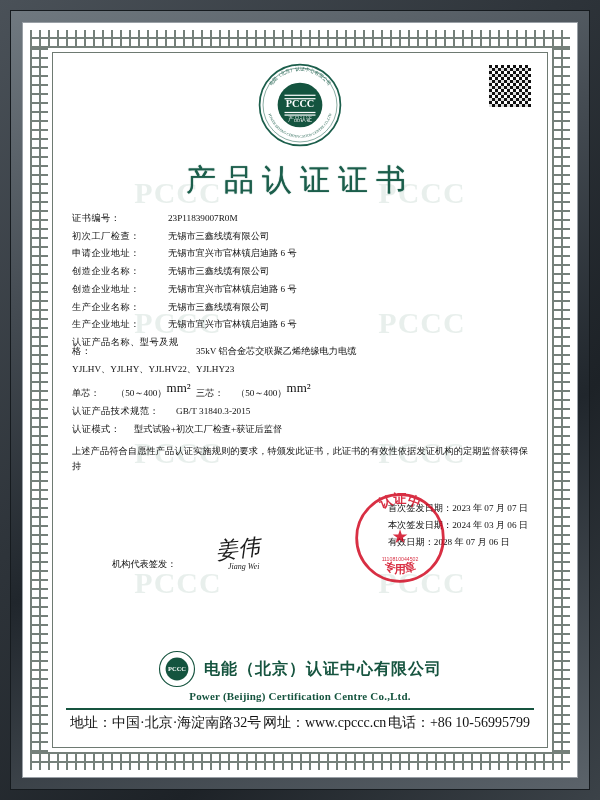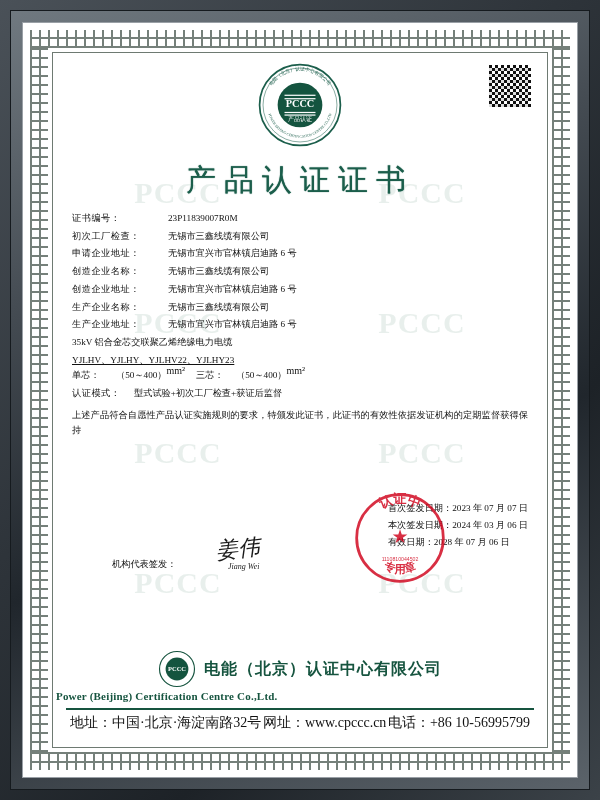--- a/index.html
+++ b/index.html
@@ -150,25 +150,24 @@
     flex: 0 0 96px;
     color: #111;
     letter-spacing: 0.5px;
   }
   .val {
     flex: 1;
     color: #111;
   }
   .cont {
     margin-left: 96px;
-    margin-bottom: 1px;
-    text-decoration: underline;
+    margin-bottom: 7px;
   }
   .sub {
-    font-size: 10px;
+    font-size: 13px;
     vertical-align: super;
   }
   .para {
     margin-top: 10px;
     line-height: 1.65;
     font-size: 9.2px;
     text-align: justify;
   }
 
   
@@ -236,20 +235,21 @@
   }
   .org-seal { width: 38px; height: 38px; }
   .org-cn {
     font-family: "Liberation Serif", serif;
     font-size: 16px;
     font-weight: bold;
     color: #16543f;
     letter-spacing: 1px;
   }
   .org-en {
+    text-align: center;
     font-family: "Liberation Serif", serif;
     font-size: 11px;
     font-weight: bold;
     color: #16543f;
     margin-top: 2px;
     letter-spacing: 0.2px;
   }
   .footer-rule {
     height: 2px;
     background: #16543f;
@@ -344,35 +344,40 @@
       <div class="row">
         <div class="lbl">生产企业名称：</div>
         <div class="val">无锡市三鑫线缆有限公司</div>
       </div>
       <div class="row">
         <div class="lbl">生产企业地址：</div>
         <div class="val">无锡市宜兴市官林镇启迪路 6 号</div>
       </div>
 
       <div class="row">
+        <div class="lbl" style="flex:0 0 124px;width:124px;">认证产品名称、型号及规格：</div>
         <div class="val">35kV 铝合金芯交联聚乙烯绝缘电力电缆</div>
       </div>
       <div class="cont" style="margin-left:0;">YJLHV、YJLHY、YJLHV22、YJLHY23</div>
 
       <div class="row">
         <div style="flex:0 0 44px;">单芯：</div>
         <div style="flex:0 0 80px;">
           <span>（50～400）</span><span class="sub">mm²</span>
         </div>
         <div style="flex:0 0 40px;">三芯：</div>
         <div>
           <span>（50～400）</span><span class="sub">mm²</span>
         </div>
       </div>
 
+      <div class="row">
+        <div class="lbl" style="flex:0 0 104px;width:104px;">认证产品技术规范：</div>
+        <div class="val">GB/T 31840.3-2015</div>
+      </div>
       <div class="row">
         <div class="lbl" style="flex:0 0 62px;width:62px;">认证模式：</div>
         <div class="val">型式试验+初次工厂检查+获证后监督</div>
       </div>
 
       <div class="para">上述产品符合自愿性产品认证实施规则的要求，特颁发此证书，此证书的有效性依据发证机构的定期监督获得保持</div>
     </div>
 
     <div class="dates">
       <div>

